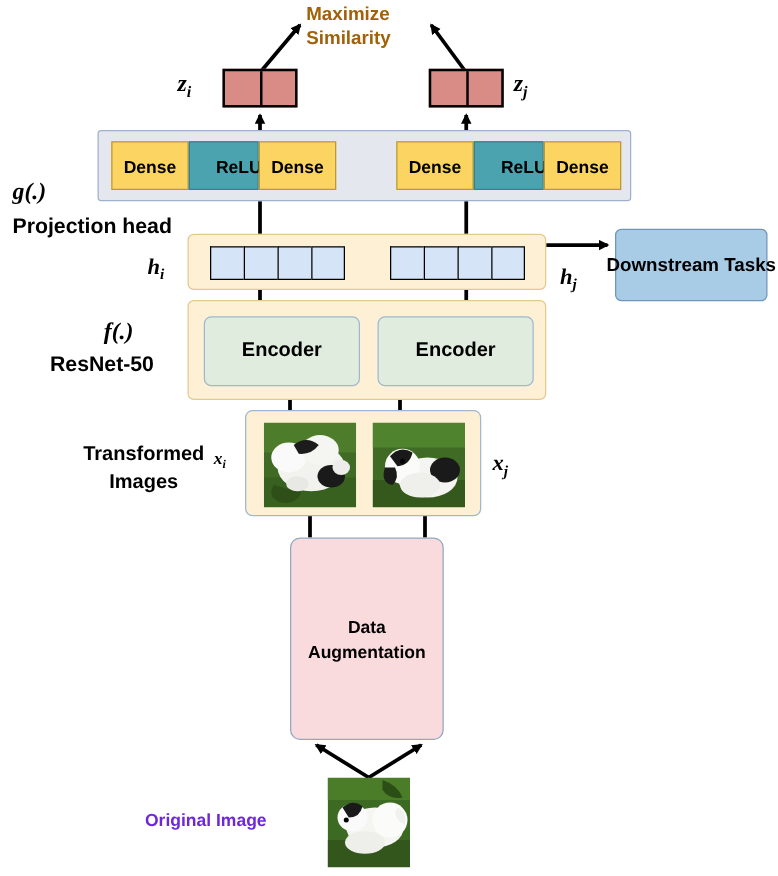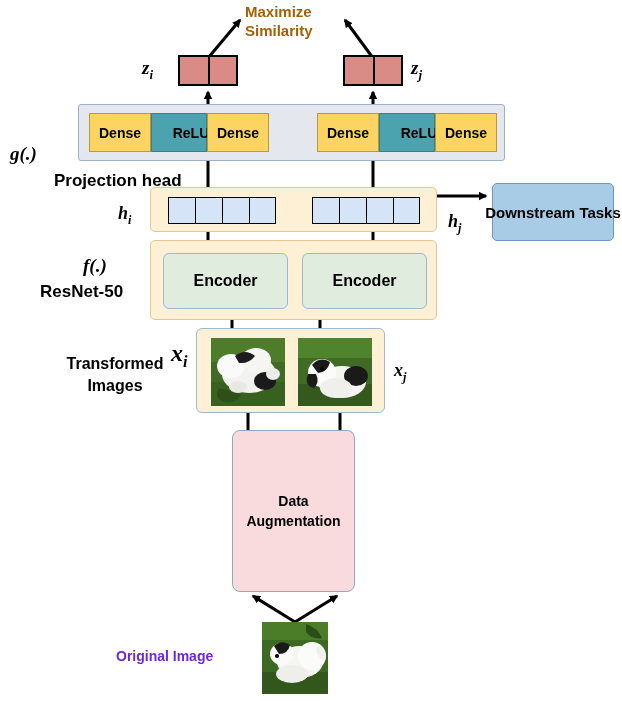--- a/index.html
+++ b/index.html
@@ -15,31 +15,31 @@
   #maximize-similarity{
     left:245px;top:2px;width:120px;
     color:#a16207;font-weight:bold;font-size:15px;line-height:19px;
     text-align:left;
   }
   #original-image-label{
     left:116px;top:648px;width:140px;color:#6d28d9;
     font-weight:bold;font-size:14px;text-align:left;
   }
   #g-label{left:10px;top:143px;font-size:19px;}
-  #g-sublabel{left:10px;top:171px;font-size:17px;font-weight:bold;margin-left:44px;}
+  #g-sublabel{left:10px;top:171px;font-size:17px;font-weight:bold;}
   #f-label{left:83px;top:255px;font-size:19px;}
   #f-sublabel{left:40px;top:282px;font-size:17px;font-weight:bold;}
   #transformed-label{left:45px;top:340px;width:140px;font-size:16px;
                      font-weight:bold;text-align:center;line-height:22px;margin-top:13px;}
 
   #zi-label{left:142px;top:57px;font-size:19px;}
   #zj-label{left:411px;top:57px;font-size:19px;}
   #hi-label{left:118px;top:203px;font-size:18px;}
   #hj-label{left:448px;top:211px;font-size:18px;}
-  #xi-label{left:171px;top:340px;font-size:24px;}
+  #xi-label{left:171px;top:360px;font-size:14px;}
   #xj-label{left:394px;top:360px;font-size:18px;}
 
   
   .zblock{width:60px;height:31px;background:#d98b85;border:2px solid #000;
           box-sizing:border-box;display:flex;}
   .zblock > i{display:block;width:50%;height:100%;box-sizing:border-box;}
   .zblock > i + i{border-left:2px solid #000;}
   #z-i-block{left:178px;top:55px;}
   #z-j-block{left:343px;top:55px;}
 

